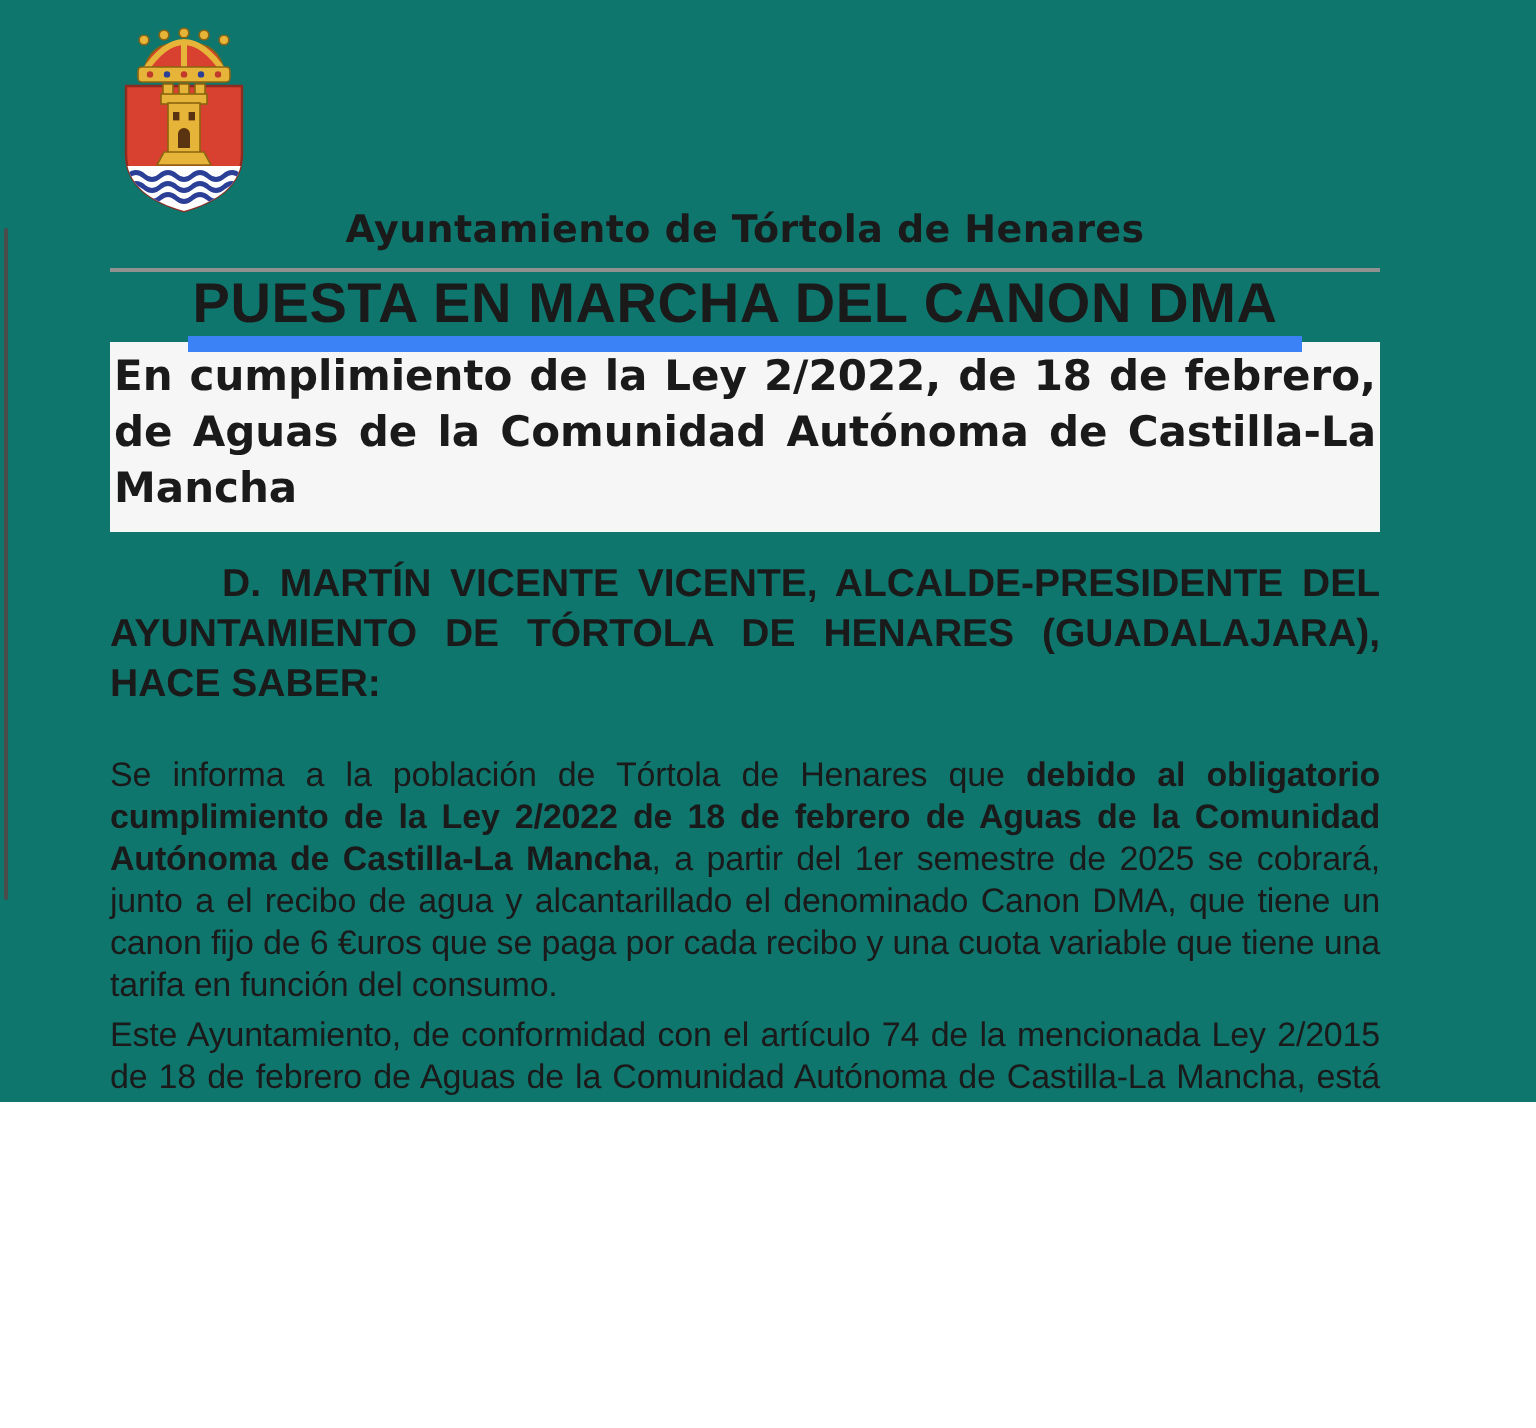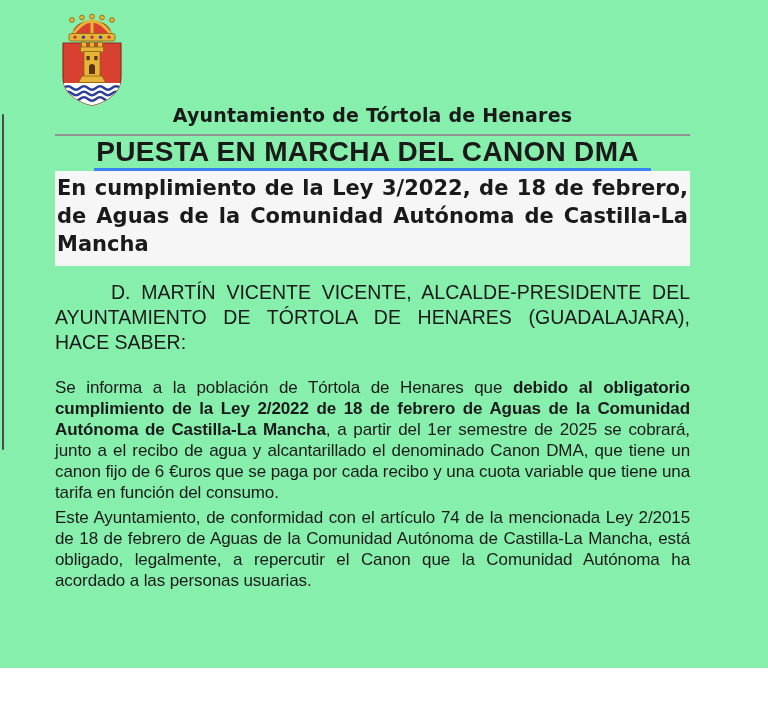--- a/index.html
+++ b/index.html
@@ -3,22 +3,22 @@
 <meta charset="utf-8">
 <style>
   html, body {
     margin: 0;
     padding: 0;
     background: #ffffff;
   }
   .page {
     position: relative;
     width: 768px;
-    height: 668px;
-    background: #86efac;
+    height: 551px;
+    background: #0f766e;
     overflow: hidden;
     font-family: "Liberation Sans", sans-serif;
     color: var(--text, #1a1a1a);
   }
   .edge-artifact {
     position: absolute;
     left: 2px;
     top: 114px;
     width: 2px;
     height: 336px;
@@ -67,36 +67,36 @@
   }
   .bando-subtitle {
     margin: 0;
     text-align: center;
     font-weight: bold;
     font-size: 28px;
     line-height: 31px;
     letter-spacing: 0.3px;
   }
   .bando-subtitle .underlined {
-    border-bottom: 3px solid #3b82f6;
+    border-bottom: 8px solid #3b82f6;
     padding: 0 12px 1px 2px;
   }
   .law-block {
     margin: 4px 0 0 0;
     background: var(--highlight-bg, #f6f6f6);
     font-family: "DejaVu Sans", sans-serif;
     font-weight: bold;
     font-size: 21px;
     line-height: 28px;
     text-align: justify;
     padding: 3px 2px 8px 2px;
   }
   .announcer {
     margin: 14px 0 0 0;
-    font-weight: normal;
+    font-weight: bold;
     font-size: 19.5px;
     line-height: 25px;
     text-align: justify;
     text-indent: 56px;
   }
   .body-par {
     font-size: 17px;
     line-height: 21px;
     letter-spacing: -0.1px;
     text-align: justify;
@@ -159,21 +159,21 @@
       </svg>
     </div>
 
     <h1 class="muni-title">Ayuntamiento de Tórtola de Henares</h1>
 
     <hr class="header-rule">
 
 
     <h3 class="bando-subtitle"><span class="underlined">PUESTA EN MARCHA DEL CANON DMA</span></h3>
 
-    <p class="law-block">En cumplimiento de la Ley 3/2022, de 18 de febrero, de Aguas de la Comunidad Autónoma de Castilla-La Mancha</p>
+    <p class="law-block">En cumplimiento de la Ley 2/2022, de 18 de febrero, de Aguas de la Comunidad Autónoma de Castilla-La Mancha</p>
 
     <p class="announcer">D. MARTÍN VICENTE VICENTE, ALCALDE-PRESIDENTE DEL AYUNTAMIENTO DE TÓRTOLA DE HENARES (GUADALAJARA), HACE SABER:</p>
 
     <p class="body-par first"><span>Se informa a la población de Tórtola de Henares que </span><b>debido al obligatorio cumplimiento de la Ley 2/2022 de 18 de febrero de Aguas de la Comunidad Autónoma de Castilla-La Mancha</b><span>, a partir del 1er semestre de 2025 se cobrará, junto a el recibo de agua y alcantarillado el denominado Canon DMA, que tiene un canon fijo de 6 €uros que se paga por cada recibo y una cuota variable que tiene una tarifa en función del consumo.</span></p>
 
     <p class="body-par">Este Ayuntamiento, de conformidad con el artículo 74 de la mencionada Ley 2/2015 de 18 de febrero de Aguas de la Comunidad Autónoma de Castilla-La Mancha, está obligado, legalmente, a repercutir el Canon que la Comunidad Autónoma ha acordado a las personas usuarias.</p>
 
 
   </div>
 </div>

